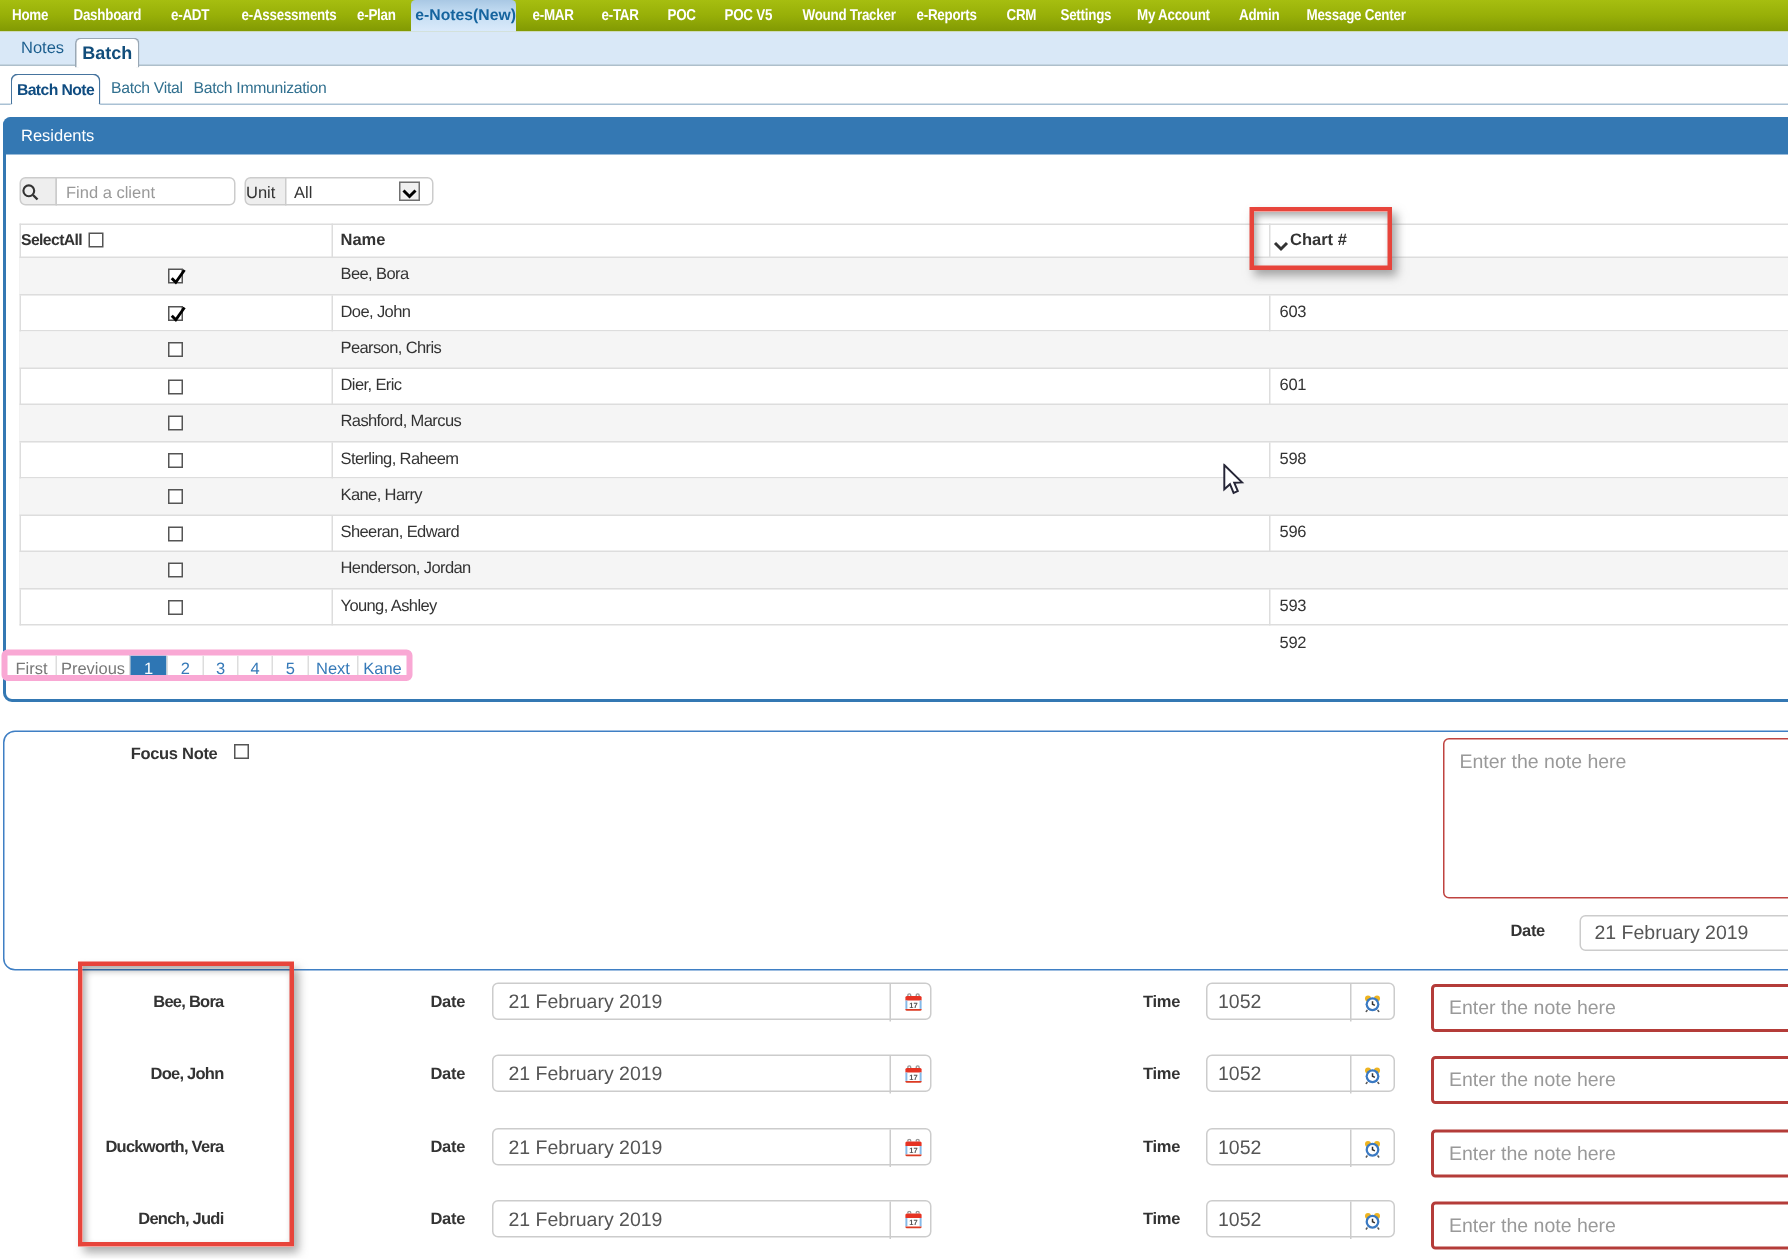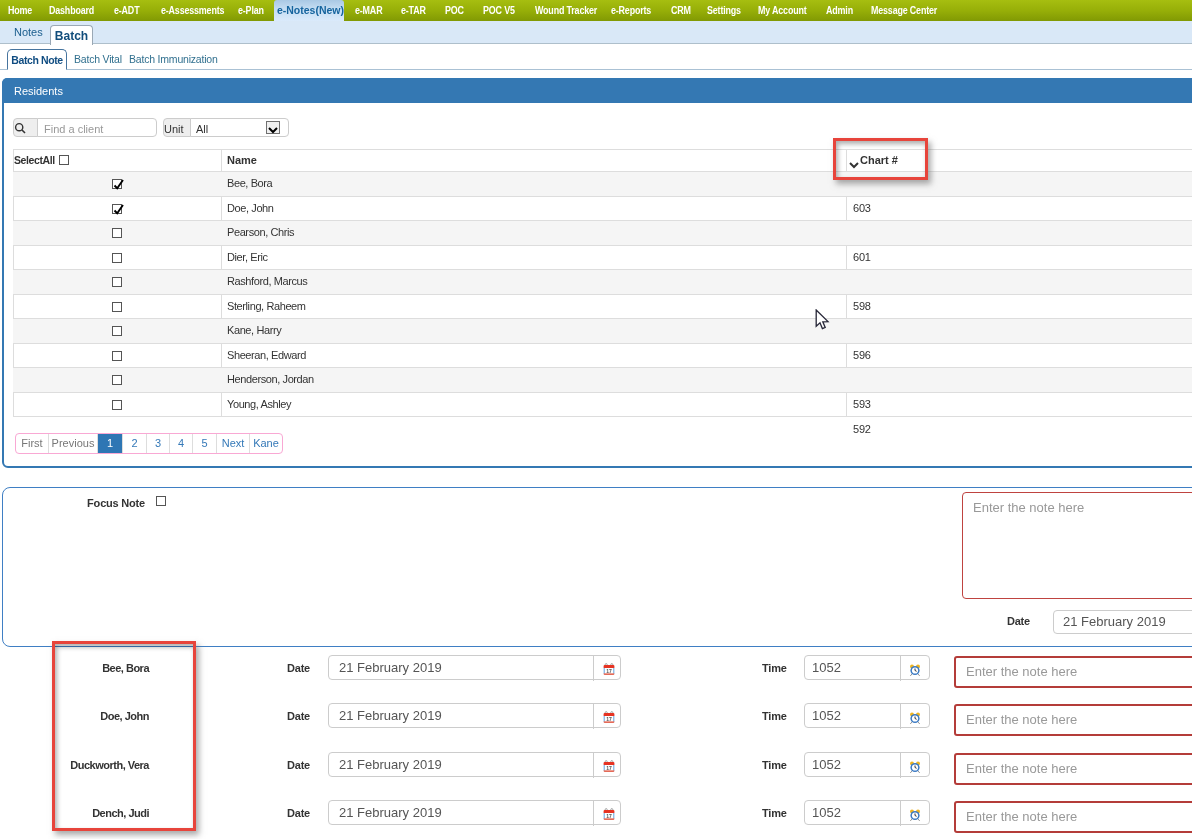--- a/index.html
+++ b/index.html
@@ -30,21 +30,21 @@
 .inp{position:absolute;background:#fff;border:1px solid #ccc;box-sizing:border-box;}
 .ph{color:#999;}
 
 .tline{position:absolute;background:#ddd;}
 .trow{position:absolute;left:13px;width:1179px;height:24.55px;box-sizing:border-box;border-bottom:1px solid #ddd;}
 .stripe{background:#f5f5f5;}
 .tname{position:absolute;left:214px;top:0;line-height:23.5px;font-size:11px;letter-spacing:-0.4px;color:#333;}
 .tchart{position:absolute;left:840px;top:0;line-height:23.5px;font-size:11px;letter-spacing:-0.2px;color:#333;margin-top:25px;}
 .cb{position:absolute;width:10px;height:10px;border:1px solid #555;background:#fff;box-sizing:border-box;}
 
-#pager{position:absolute;left:15px;top:433px;height:21px;display:flex;border:1px solid #f9a8d4;border-radius:4px;overflow:hidden;background:#fff;box-sizing:border-box;}
+#pager{position:absolute;left:1px;top:433px;height:21px;display:flex;border:4px solid #f9a8d4;border-radius:4px;overflow:hidden;background:#fff;box-sizing:border-box;}
 #pager div{height:19px;line-height:19px;text-align:center;font-size:11px;border-left:1px solid #ddd;color:#3579b8;box-sizing:border-box;}
 #pager div:first-child{border-left:none;}
 #pager .grey{color:#777;}
 #pager .act{background:#2e76b4;color:#fff;}
 
 #panel2{position:absolute;left:2px;top:487px;width:1250px;height:160px;border:1px solid #3f7fc4;border-radius:8px;box-sizing:border-box;background:#fff;}
 .blbl{font-weight:bold;font-size:11px;letter-spacing:-0.2px;color:#333;}
 .redta{position:absolute;background:#fff;box-sizing:border-box;}
 
 .redbox{position:absolute;border:3px solid #e7443b;box-sizing:border-box;box-shadow:3px 4px 6px rgba(100,100,100,.55), inset 2px 3px 5px rgba(0,0,0,.32);z-index:50;}

